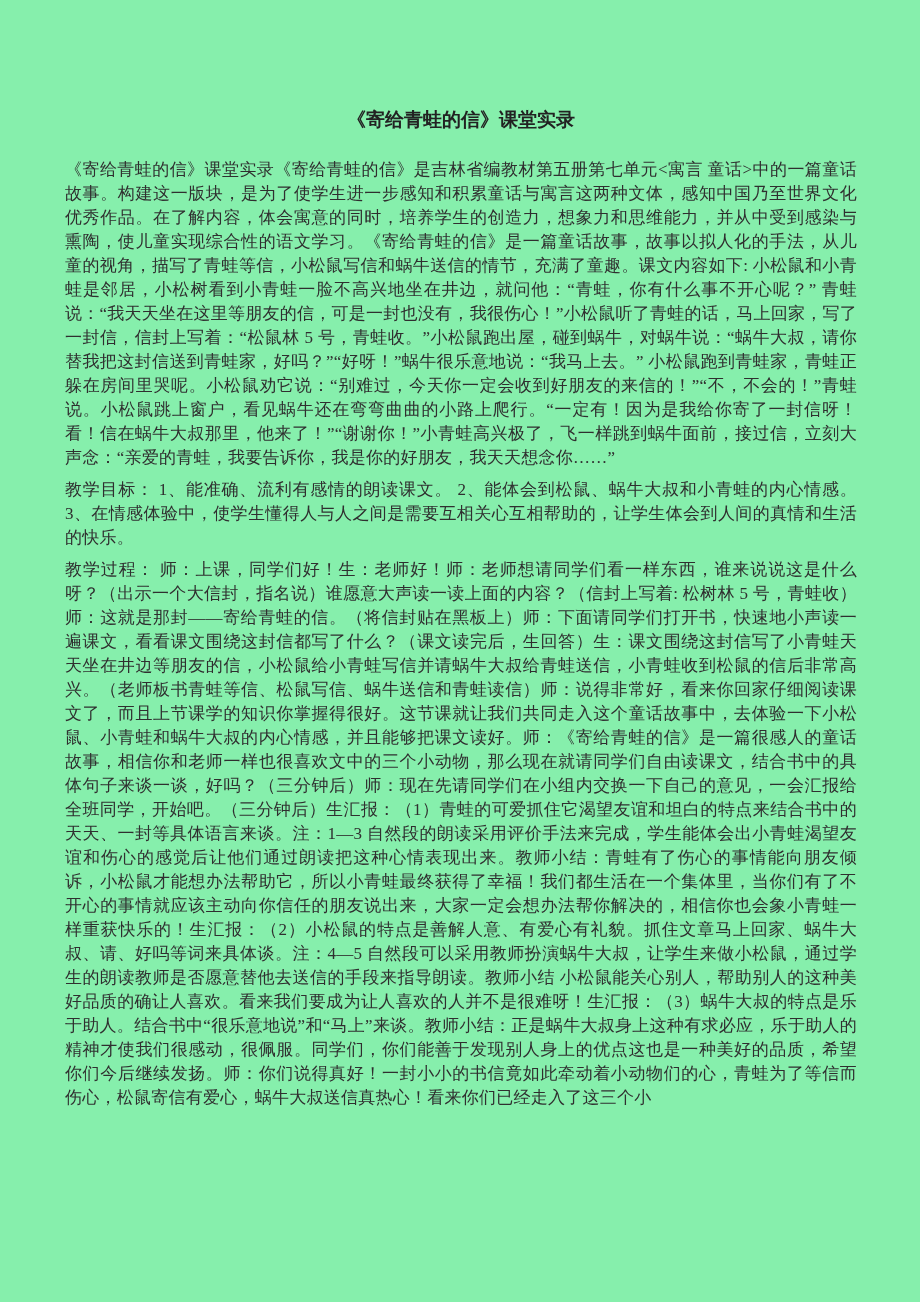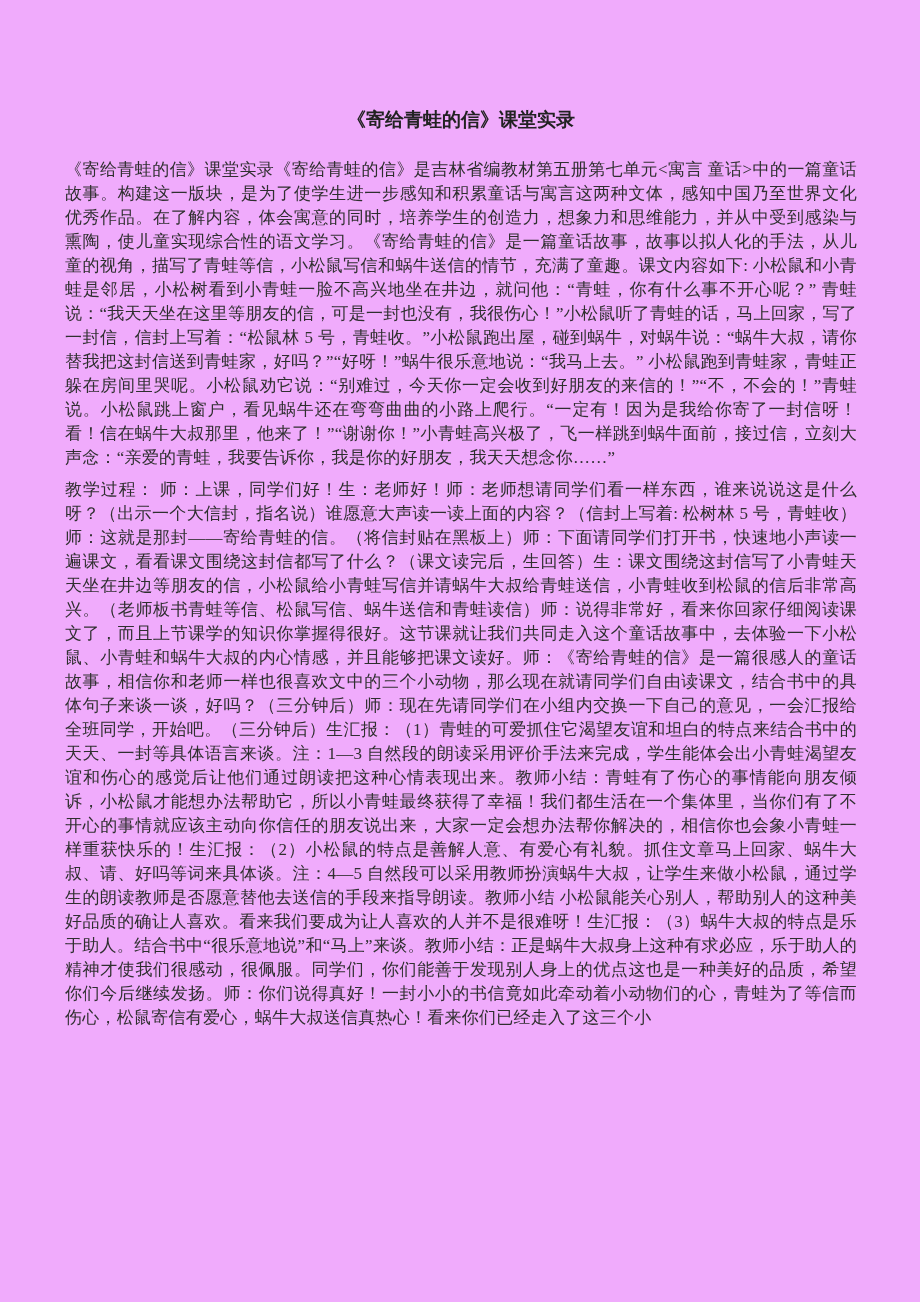--- a/index.html
+++ b/index.html
@@ -4,21 +4,21 @@
 <style>
   html, body {
     margin: 0;
     padding: 0;
     background: #ffffff;
   }
   .page {
     position: relative;
     width: 920px;
     height: 1302px;
-    background: #f0abfc;
+    background: #86efac;
     overflow: hidden;
     font-family: "Liberation Serif", "DejaVu Serif", serif;
     color: #2f2f2f;
   }
   .content {
     position: absolute;
     left: 65px;
     top: 0;
     width: 792px;
   }
@@ -42,15 +42,16 @@
     margin-top: 26px;
   }
 </style>
 </head>
 <body>
 
 <div class="page">
   <div class="content">
     <h1 class="doc-title">《寄给青蛙的信》课堂实录</h1>
     <p class="para first">《寄给青蛙的信》课堂实录《寄给青蛙的信》是吉林省编教材第五册第七单元&lt;寓言 童话&gt;中的一篇童话故事。构建这一版块，是为了使学生进一步感知和积累童话与寓言这两种文体，感知中国乃至世界文化优秀作品。在了解内容，体会寓意的同时，培养学生的创造力，想象力和思维能力，并从中受到感染与熏陶，使儿童实现综合性的语文学习。《寄给青蛙的信》是一篇童话故事，故事以拟人化的手法，从儿童的视角，描写了青蛙等信，小松鼠写信和蜗牛送信的情节，充满了童趣。课文内容如下: 小松鼠和小青蛙是邻居，小松树看到小青蛙一脸不高兴地坐在井边，就问他：“青蛙，你有什么事不开心呢？” 青蛙说：“我天天坐在这里等朋友的信，可是一封也没有，我很伤心！”小松鼠听了青蛙的话，马上回家，写了一封信，信封上写着：“松鼠林 5 号，青蛙收。”小松鼠跑出屋，碰到蜗牛，对蜗牛说：“蜗牛大叔，请你替我把这封信送到青蛙家，好吗？”“好呀！”蜗牛很乐意地说：“我马上去。” 小松鼠跑到青蛙家，青蛙正躲在房间里哭呢。小松鼠劝它说：“别难过，今天你一定会收到好朋友的来信的！”“不，不会的！”青蛙说。小松鼠跳上窗户，看见蜗牛还在弯弯曲曲的小路上爬行。“一定有！因为是我给你寄了一封信呀！看！信在蜗牛大叔那里，他来了！”“谢谢你！”小青蛙高兴极了，飞一样跳到蜗牛面前，接过信，立刻大声念：“亲爱的青蛙，我要告诉你，我是你的好朋友，我天天想念你……”</p>
+    <p class="para">教学目标： 1、能准确、流利有感情的朗读课文。 2、能体会到松鼠、蜗牛大叔和小青蛙的内心情感。 3、在情感体验中，使学生懂得人与人之间是需要互相关心互相帮助的，让学生体会到人间的真情和生活的快乐。</p>
     <p class="para">教学过程： 师：上课，同学们好！生：老师好！师：老师想请同学们看一样东西，谁来说说这是什么呀？（出示一个大信封，指名说）谁愿意大声读一读上面的内容？（信封上写着: 松树林 5 号，青蛙收）师：这就是那封——寄给青蛙的信。（将信封贴在黑板上）师：下面请同学们打开书，快速地小声读一遍课文，看看课文围绕这封信都写了什么？（课文读完后，生回答）生：课文围绕这封信写了小青蛙天天坐在井边等朋友的信，小松鼠给小青蛙写信并请蜗牛大叔给青蛙送信，小青蛙收到松鼠的信后非常高兴。（老师板书青蛙等信、松鼠写信、蜗牛送信和青蛙读信）师：说得非常好，看来你回家仔细阅读课文了，而且上节课学的知识你掌握得很好。这节课就让我们共同走入这个童话故事中，去体验一下小松鼠、小青蛙和蜗牛大叔的内心情感，并且能够把课文读好。师：《寄给青蛙的信》是一篇很感人的童话故事，相信你和老师一样也很喜欢文中的三个小动物，那么现在就请同学们自由读课文，结合书中的具体句子来谈一谈，好吗？（三分钟后）师：现在先请同学们在小组内交换一下自己的意见，一会汇报给全班同学，开始吧。（三分钟后）生汇报：（1）青蛙的可爱抓住它渴望友谊和坦白的特点来结合书中的天天、一封等具体语言来谈。注：1—3 自然段的朗读采用评价手法来完成，学生能体会出小青蛙渴望友谊和伤心的感觉后让他们通过朗读把这种心情表现出来。教师小结：青蛙有了伤心的事情能向朋友倾诉，小松鼠才能想办法帮助它，所以小青蛙最终获得了幸福！我们都生活在一个集体里，当你们有了不开心的事情就应该主动向你信任的朋友说出来，大家一定会想办法帮你解决的，相信你也会象小青蛙一样重获快乐的！生汇报：（2）小松鼠的特点是善解人意、有爱心有礼貌。抓住文章马上回家、蜗牛大叔、请、好吗等词来具体谈。注：4—5 自然段可以采用教师扮演蜗牛大叔，让学生来做小松鼠，通过学生的朗读教师是否愿意替他去送信的手段来指导朗读。教师小结 小松鼠能关心别人，帮助别人的这种美好品质的确让人喜欢。看来我们要成为让人喜欢的人并不是很难呀！生汇报：（3）蜗牛大叔的特点是乐于助人。结合书中“很乐意地说”和“马上”来谈。教师小结：正是蜗牛大叔身上这种有求必应，乐于助人的精神才使我们很感动，很佩服。同学们，你们能善于发现别人身上的优点这也是一种美好的品质，希望你们今后继续发扬。师：你们说得真好！一封小小的书信竟如此牵动着小动物们的心，青蛙为了等信而伤心，松鼠寄信有爱心，蜗牛大叔送信真热心！看来你们已经走入了这三个小</p>
   </div>
 </div>
 
 </body></html>

